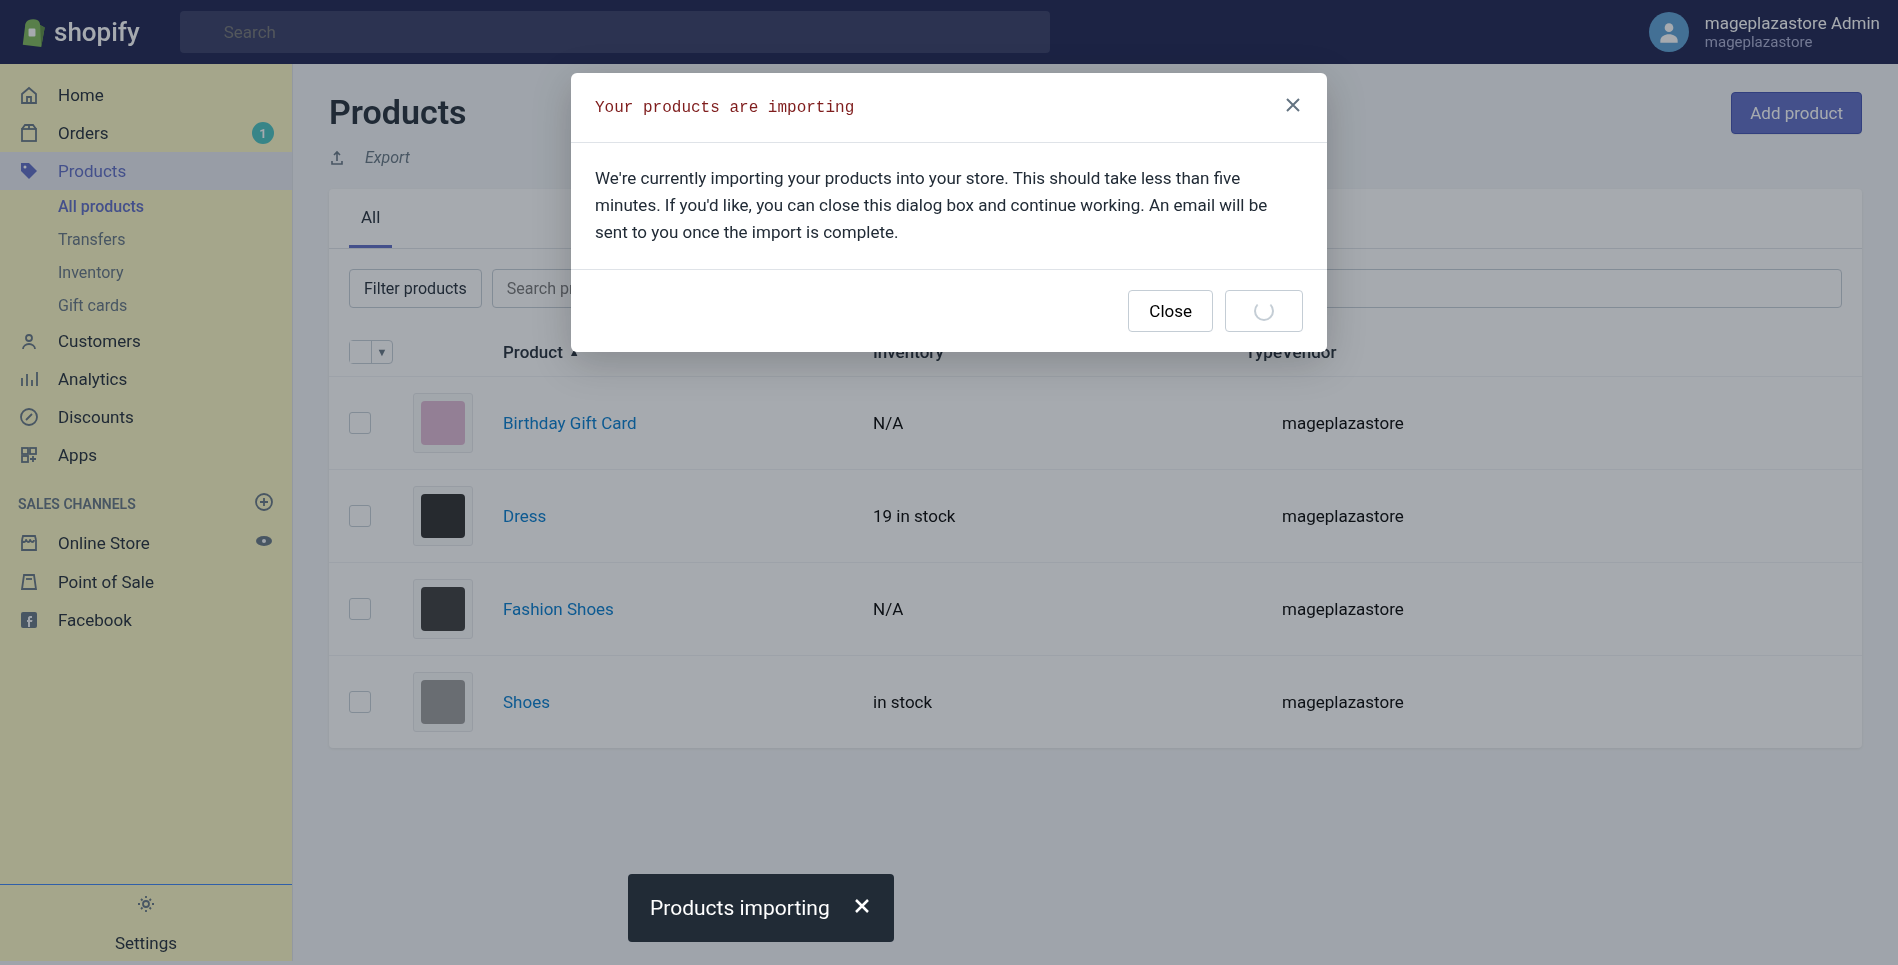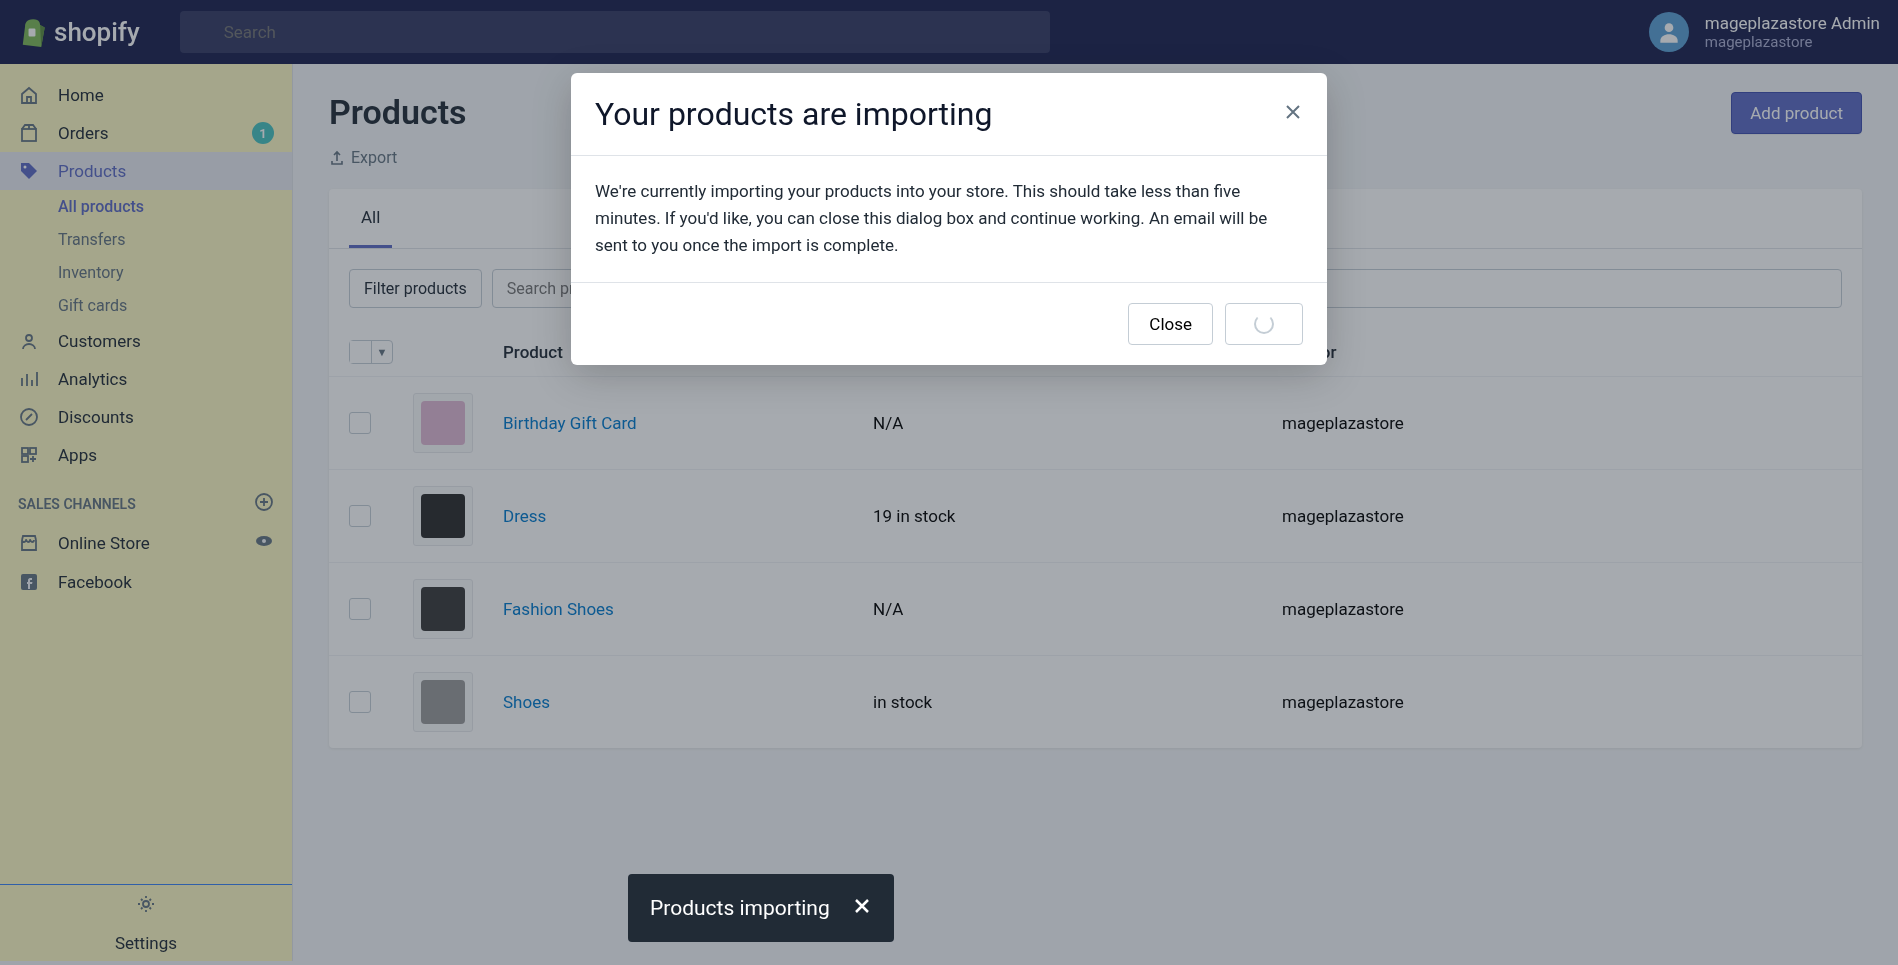--- a/index.html
+++ b/index.html
@@ -35,21 +35,21 @@
 .sub-item.active { color: #5c6ac4; font-weight: 500; }
 .section-label { padding: 18px 18px 8px; color: #637381; font-size: 14px; font-weight: 600; display: flex; align-items: center; }
 .section-label .plus-circ { margin-left: auto; }
 .settings-row { position: absolute; bottom: 0; left: 0; right: 0; border-top: 1px solid #3b82f6; flex-direction: column; }
 
 .content { flex: 1; padding: 28px 36px; overflow-y: auto; position: relative; background: #f4f6f8; }
 .page-header { display: flex; align-items: flex-start; margin-bottom: 14px; }
 .page-title { font-size: 34px; font-weight: 600; color: #212b36; }
 .add-btn { margin-left: auto; background: #5c6ac4; color: #fff; border: 1px solid #3f4eae; border-radius: 4px; padding: 10px 18px; font-size: 17px; cursor: pointer; box-shadow: 0 1px 0 rgba(22,29,37,.05); }
 .export-row { display: flex; gap: 20px; margin-bottom: 22px; color: #637381; font-size: 16px; }
-.export-item { display: flex; align-items: center; gap: 6px; cursor: pointer; }
+.export-item { display: flex; align-items: center; gap: 20px; cursor: pointer; font-style: italic; }
 
 .card { background: #fff; border-radius: 4px; box-shadow: 0 1px 3px rgba(0,0,0,0.08); }
 .tabs { display: flex; border-bottom: 1px solid #dfe3e8; padding: 0 20px; }
 .tab { padding: 18px 12px; font-size: 17px; color: #637381; cursor: pointer; border-bottom: 3px solid transparent; }
 .tab.active { color: #212b36; border-bottom-color: #5c6ac4; }
 .filter-row { padding: 20px; display: flex; gap: 10px; }
 .filter-btn { padding: 9px 14px; border: 1px solid #c4cdd5; border-radius: 4px; background: #fff; font-size: 16px; color: #212b36; }
 .search-products { flex: 1; padding: 9px 14px; border: 1px solid #c4cdd5; border-radius: 4px; font-size: 16px; }
 
 .table-header { display: flex; padding: 12px 20px; align-items: center; color: #212b36; font-size: 17px; font-weight: 500; }
@@ -65,21 +65,21 @@
 
 .table-row { display: flex; padding: 16px 20px; align-items: center; border-top: 1px solid #f0f2f5; font-size: 17px; }
 .row-check { width: 22px; height: 22px; border: 1px solid #c4cdd5; border-radius: 3px; background: #fff; }
 .thumb { width: 60px; height: 60px; border: 1px solid #e6e8eb; border-radius: 3px; background: #f9fafb; display: flex; align-items: center; justify-content: center; }
 .thumb-inner { width: 44px; height: 44px; border-radius: 4px; }
 .product-link { color: #007ace; cursor: pointer; }
 
 .modal-overlay { position: fixed; inset: 0; background: rgba(33,43,54,0.4); display: flex; align-items: flex-start; justify-content: center; padding-top: 73px; z-index: 100; }
 .modal { width: 756px; background: #fff; border-radius: 6px; box-shadow: 0 10px 40px rgba(0,0,0,0.2); }
 .modal-header { padding: 22px 24px; display: flex; align-items: center; border-bottom: 1px solid #dfe3e8; }
-.modal-title { font-size: 32px; color: #0f172a; }
+.modal-title { font-size: 16px; color: #7f1d1d; font-family: Liberation Mono, monospace; }
 .modal-close { margin-left: auto; font-size: 22px; color: #637381; cursor: pointer; background: none; border: none; }
 .modal-body { padding: 22px 24px; font-size: 17px; line-height: 1.6; color: #212b36; border-bottom: 1px solid #dfe3e8; }
 .modal-footer { padding: 20px 24px; display: flex; justify-content: flex-end; gap: 12px; }
 .btn-secondary { padding: 0 20px; border: 1px solid #c4cdd5; border-radius: 4px; background: #fff; font-size: 17px; cursor: pointer; }
 .btn-loading { padding: 10px 28px; border: 1px solid #c4cdd5; border-radius: 4px; background: #fff; display: flex; align-items: center; justify-content: center; }
 .spinner { width: 20px; height: 20px; border: 2px solid #c4cdd5; border-top-color: transparent; border-radius: 50%; animation: spin 0.8s linear infinite; }
 @keyframes spin { to { transform: rotate(360deg); } }
 
 .toast { position: fixed; bottom: 23px; left: 628px; background: #212b36; color: #fff; padding: 20px 22px; border-radius: 4px; font-size: 21px; display: flex; align-items: center; gap: 22px; z-index: 200; }
 .toast-close { color: #fff; cursor: pointer; font-size: 24px; }
@@ -207,20 +207,29 @@
       <span class="icon">
           <svg width="20" height="20" viewBox="0 0 20 20" fill="none" stroke="#637381" stroke-width="1.8">
             <path d="M3 7l1-4h12l1 4M3 7v10h14V7M3 7c0 1 1 2 2 2s2-1 2-2 1 2 2 2 2-1 2-2 1 2 2 2 2-1 2-2"></path>
           </svg>
         </span>
       <span>Online Store</span>
       <span class="eye"><svg width="20" height="20" viewBox="0 0 20 20" fill="#637381">
             <ellipse cx="10" cy="10" rx="8" ry="5"></ellipse>
             <circle cx="10" cy="10" r="2" fill="#f4f6f8"></circle>
           </svg></span>
+    </div>
+    <div class="nav-item">
+      <span class="icon">
+          <svg width="20" height="20" viewBox="0 0 20 20" fill="none" stroke="#637381" stroke-width="1.8">
+            <path d="M5 3h10l2 14H3z"></path>
+            <path d="M7 7h6"></path>
+          </svg>
+        </span>
+      <span>Point of Sale</span>
     </div>
     <div class="nav-item">
       <span class="icon">
           <svg width="20" height="20" viewBox="0 0 20 20" fill="#637381">
             <rect x="2" y="2" width="16" height="16" rx="2"></rect>
             <path d="M13 6h-2c-1 0-2 1-2 2v2H8v2h1v5h2v-5h2l.5-2H11V8.5c0-.3.2-.5.5-.5H13z" fill="#f4f6f8"></path>
           </svg>
         </span>
       <span>Facebook</span>
     </div>

